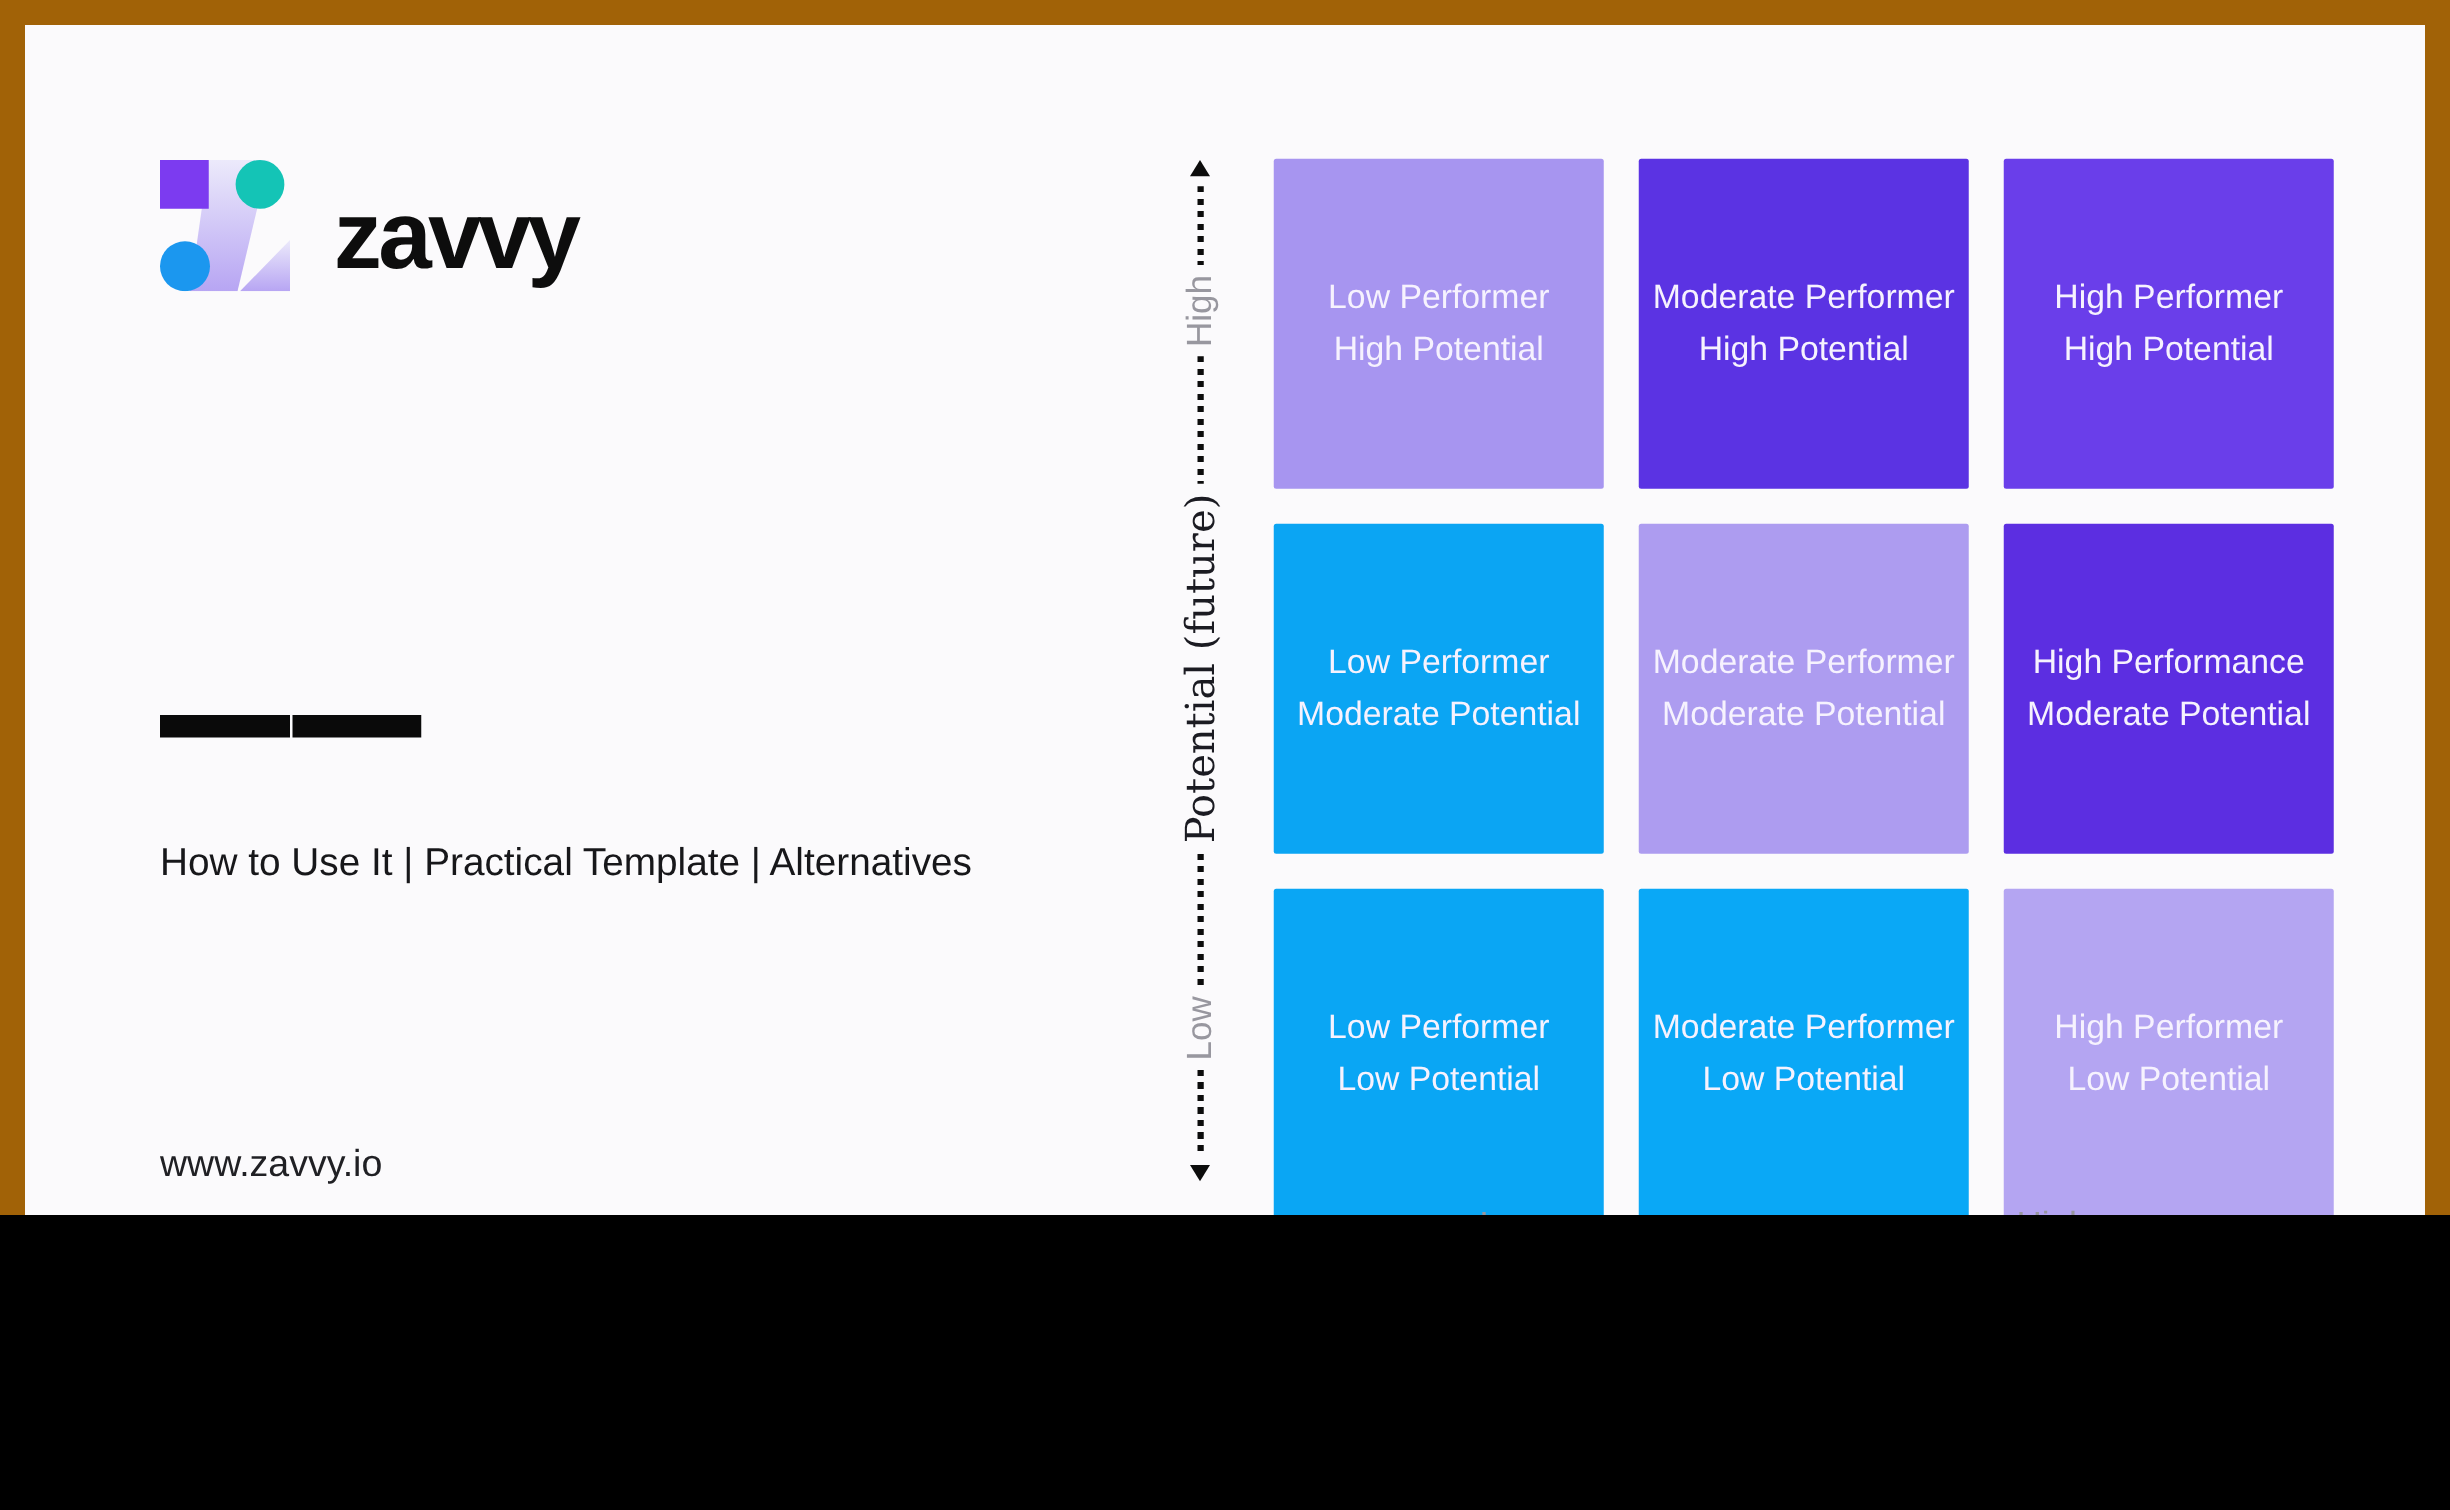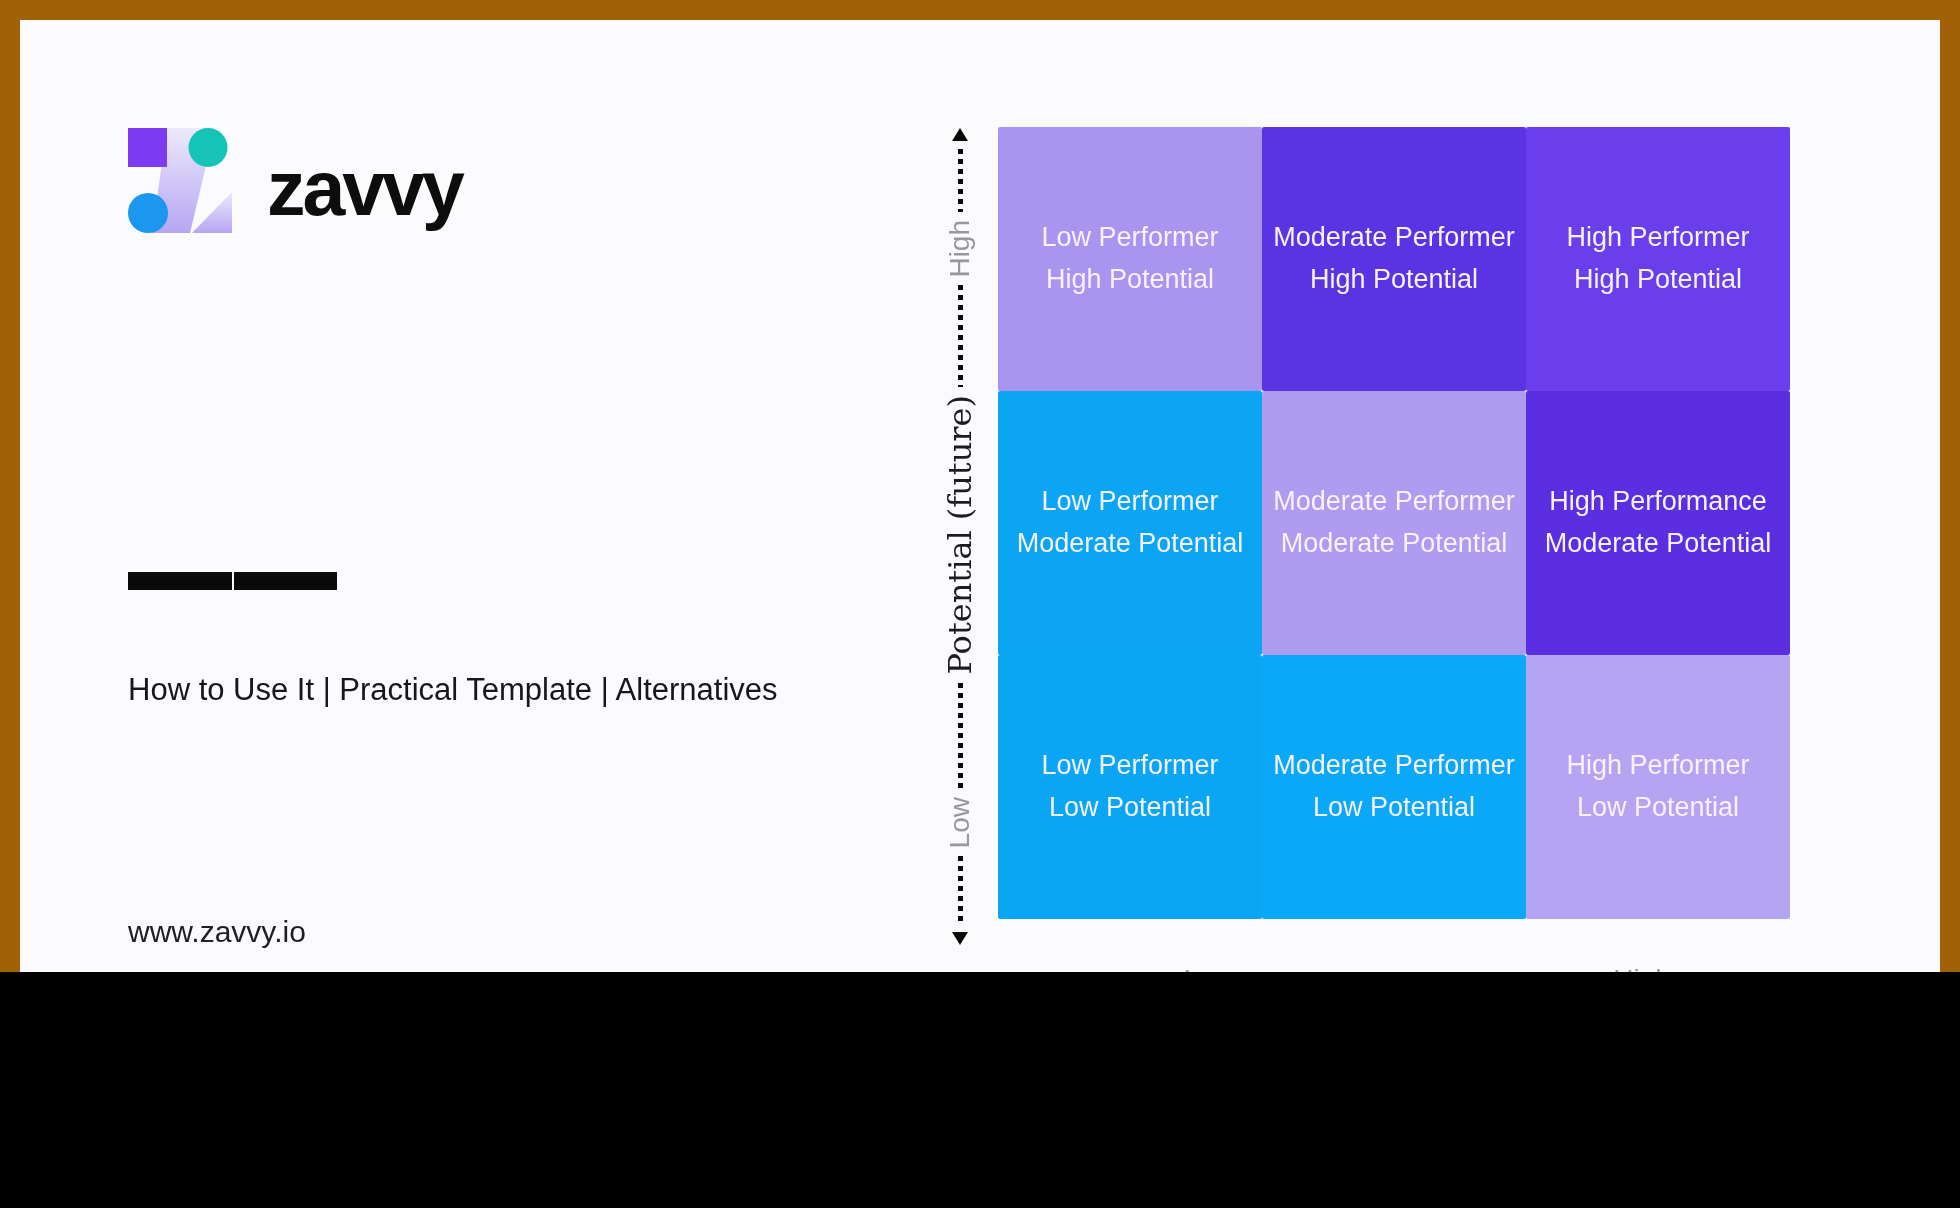--- a/index.html
+++ b/index.html
@@ -46,25 +46,25 @@
     position: absolute; left: 108px; top: 652px;
     font-size: 31px; color: #17171a; white-space: nowrap;
   }
   .website {
     position: absolute; left: 108px; top: 895px;
     font-size: 30px; color: #202024;
   }
 
   
   .matrix {
-    position: absolute; left: 978px; top: 107px;
+    position: absolute; left: 999px; top: 107px;
     display: grid;
     grid-template-columns: repeat(3, 264px);
     grid-template-rows: repeat(3, 264px);
-    gap: 0;
+    gap: 28px;
   }
   .cell {
     border-radius: 2px;
     display: flex; flex-direction: column;
     align-items: center; justify-content: center;
     text-align: center;
     font-size: 27px; line-height: 1.55;
     color: #f6f2fe;
   }
 

